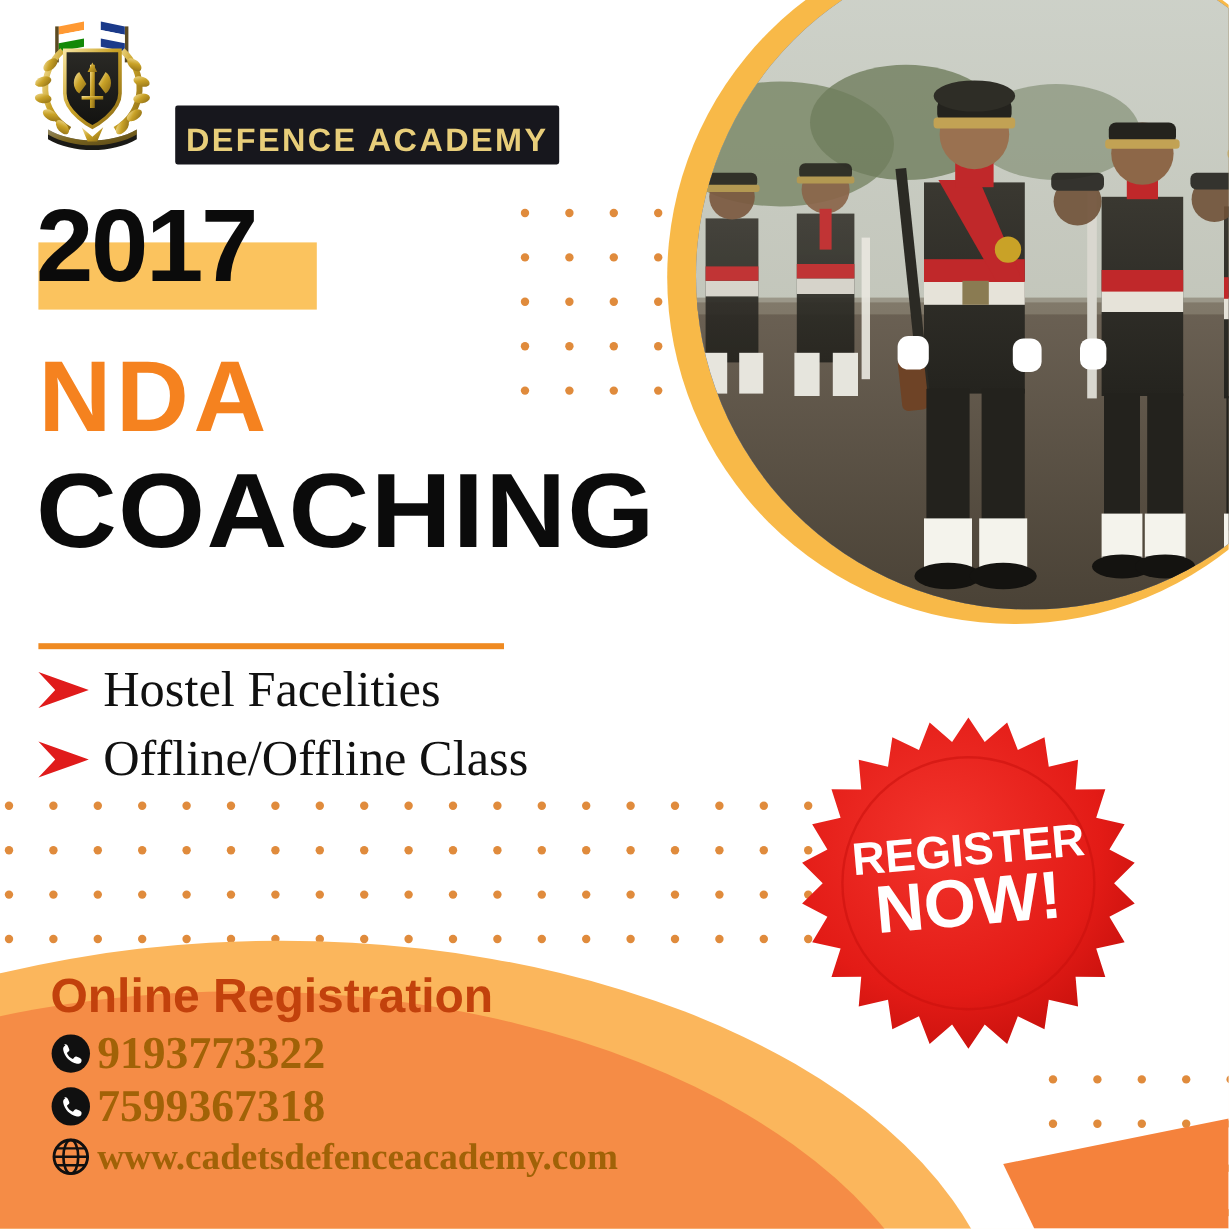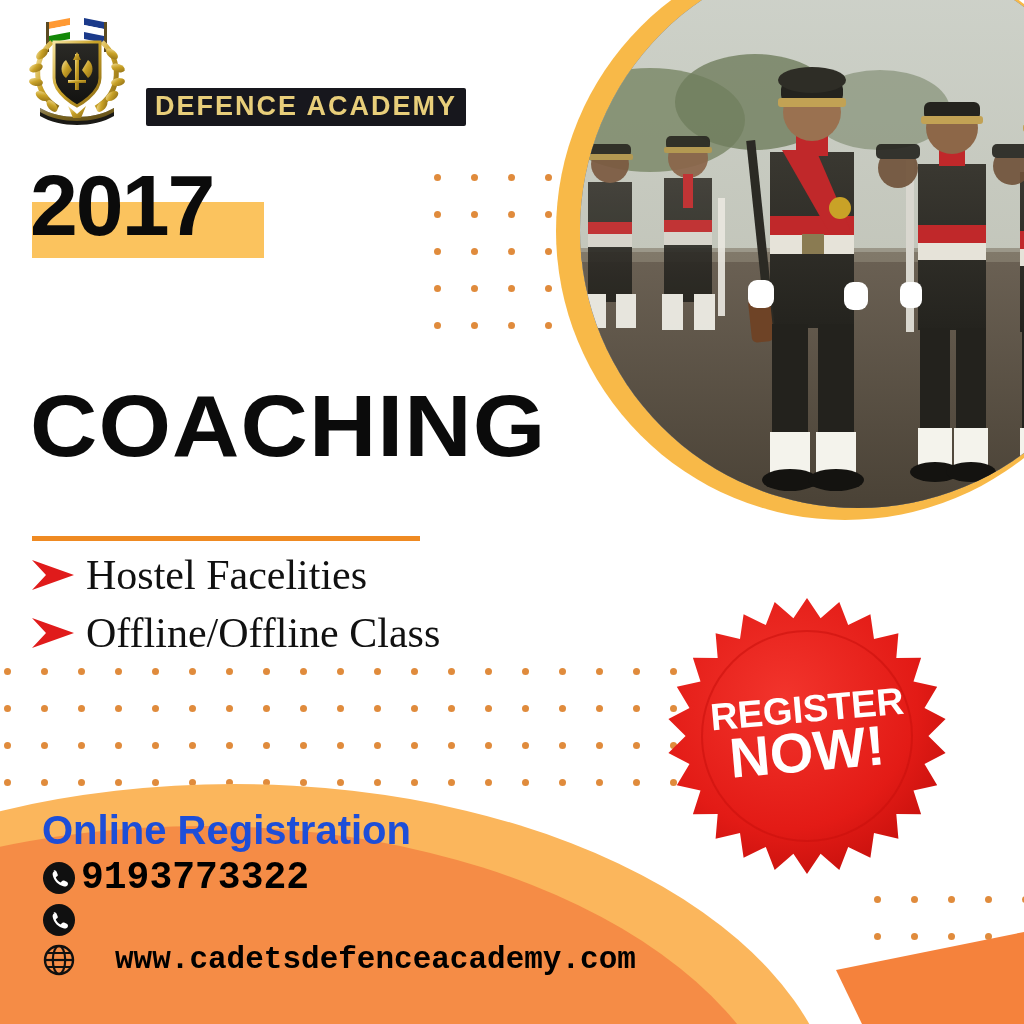--- a/index.html
+++ b/index.html
@@ -26,21 +26,21 @@
   
   #logo-block{position:absolute;left:18px;top:6px;width:420px;height:122px;}
   #logo-emblem{position:absolute;left:0;top:2px;width:118px;height:118px;}
   #brand-name{
     position:absolute;left:126px;top:10px;margin:0;
     font-family:"Liberation Serif",serif;font-weight:700;color:#111;
     font-size:62px;letter-spacing:5px;line-height:1;white-space:nowrap;
   }
   #brand-plate{
     position:absolute;left:128px;top:82px;background:#17171d;
-    padding:5px 9px 6px 9px;border-radius:2px;text-align:right;
+    padding:16px 9px 6px 9px;border-radius:2px;text-align:right;
   }
   #brand-sub{
     margin:0;font-family:"Liberation Sans",sans-serif;font-weight:700;
     font-size:27px;letter-spacing:2px;line-height:1;white-space:nowrap;
     color:#E8CE7A;
   }
 
   
   #year-wrap{position:absolute;left:30px;top:162px;height:96px;}
   #year-bar{position:absolute;left:2px;top:40px;width:232px;height:56px;background:#FBC35E;}
@@ -81,29 +81,29 @@
     position:absolute;left:0;width:100%;text-align:center;color:#fff;
     font-family:"Liberation Sans",sans-serif;font-weight:700;line-height:1;
   }
   #badge-line1{top:96px;font-size:38px;letter-spacing:0px;transform:rotate(-5deg);}
   #badge-line2{top:130px;font-size:56px;letter-spacing:0px;transform:rotate(-5deg);}
 
   
   #contact{position:absolute;left:42px;top:808px;width:620px;}
   #contact-title{
     margin:0 0 6px 0;font-family:"Liberation Sans",sans-serif;font-weight:700;
-    font-size:40px;line-height:1.12;color:#1d4ed8;white-space:nowrap;
+    font-size:40px;line-height:1.12;color:#c2410c;white-space:nowrap;
   }
   .contact-row{display:flex;align-items:center;margin-top:6px;}
   .ic{flex:0 0 auto;width:34px;height:34px;margin-right:5px;}
   .contact-text{
-    font-family:Liberation Mono, monospace;font-weight:700;
-    font-size:38px;line-height:1;color:#000000;letter-spacing:0px;white-space:nowrap;
-  }
-  #website-row .contact-text{font-size:31px;margin-left:34px;}
+    font-family:Liberation Serif, serif;font-weight:700;
+    font-size:38px;line-height:1;color:#a16207;letter-spacing:0px;white-space:nowrap;
+  }
+  #website-row .contact-text{font-size:31px;}
 </style>
 </head>
 <body>
 
 <div id="poster">
 
   <div id="photo-ring"></div>
   <div id="photo-circle">
     <svg viewBox="0 0 556 556" preserveAspectRatio="xMidYMid slice">
       <defs>
@@ -416,20 +416,21 @@
     </div>
     <div id="brand-plate">
       <div id="brand-sub">DEFENCE ACADEMY</div>
     </div>
   </div>
 
   <div id="year-wrap">
     <div id="year-bar"></div>
     <div id="year-text">2017</div>
   </div>
+  <h2 id="nda-text">NDA</h2>
   <h2 id="coaching-text">COACHING</h2>
 
   <div id="feature-rule"></div>
   <div id="features">
     <div class="feature-row">
       <span class="arrow">
         <svg viewBox="0 0 46 34">
             <path d="M2 2 L44 17 L2 32 L16 17 Z" fill="#E01B1B"></path>
           </svg>
       </span>
@@ -482,20 +483,21 @@
       <span class="contact-text">9193773322</span>
     </div>
 
     <div class="contact-row">
       <span class="ic">
         <svg viewBox="0 0 34 34">
           <circle cx="17" cy="17" r="16" fill="#101010"></circle>
           <path d="M11.5 9.5c1.6-.6 2.6.2 3.2 1.6l.9 2.1c.4.9.2 1.5-.5 2.1l-1 .8c-.3.3-.3.6-.1 1 .9 1.9 2.3 3.3 4.2 4.2.4.2.7.1 1-.2l.8-1c.6-.7 1.2-.8 2.1-.5l2.1.9c1.4.6 2.2 1.6 1.6 3.2-.5 1.4-2.1 2-3.7 1.7-5.6-1-10.4-5.8-11.4-11.4-.3-1.6.3-3.2 1.8-3.7z" fill="#ffffff"></path>
         </svg>
       </span>
+      <span class="contact-text">7599367318</span>
     </div>
 
     <div class="contact-row" id="website-row">
       <span class="ic">
         <svg viewBox="0 0 34 34">
           <circle cx="17" cy="17" r="14" fill="none" stroke="#101010" stroke-width="2.4"></circle>
           <ellipse cx="17" cy="17" rx="6.2" ry="14" fill="none" stroke="#101010" stroke-width="2.2"></ellipse>
           <line x1="3" y1="17" x2="31" y2="17" stroke="#101010" stroke-width="2.2"></line>
           <line x1="5.2" y1="10" x2="28.8" y2="10" stroke="#101010" stroke-width="2"></line>
           <line x1="5.2" y1="24" x2="28.8" y2="24" stroke="#101010" stroke-width="2"></line>

